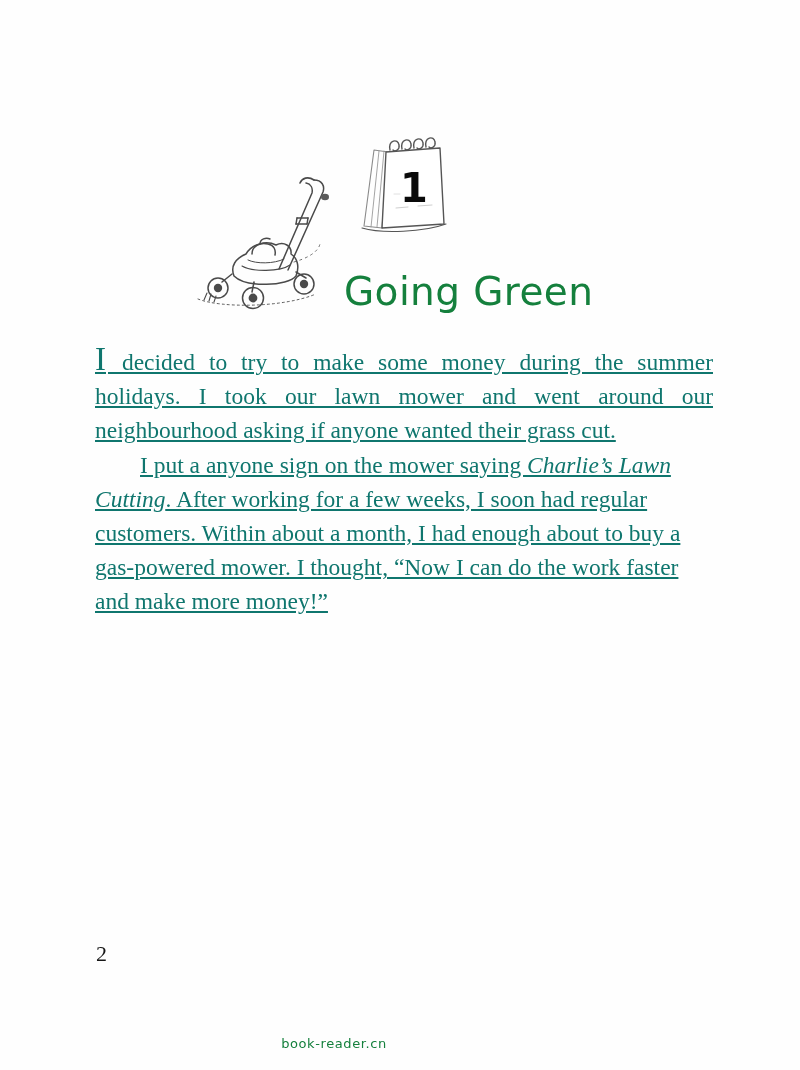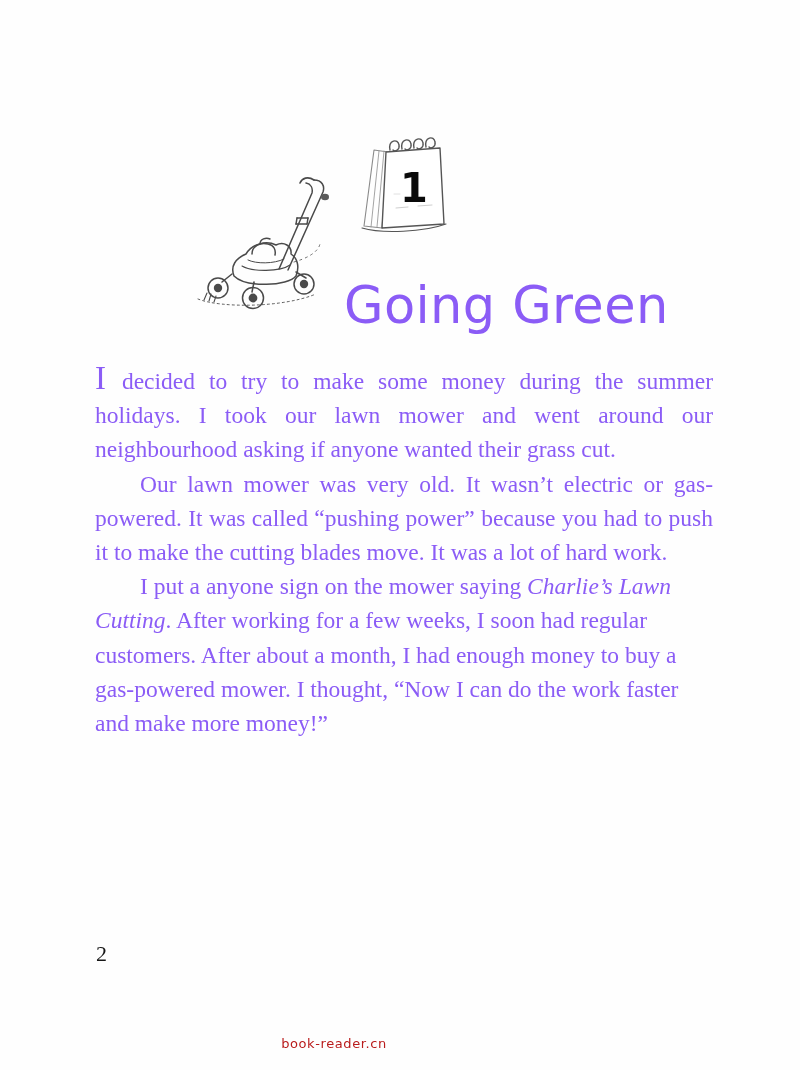--- a/index.html
+++ b/index.html
@@ -47,39 +47,40 @@
     width: 112px;
     height: 116px;
   }
 
   
   .chapter-heading {
     position: absolute;
     left: 344px;
     top: 246px;
     font-family: "DejaVu Sans", "Liberation Sans", sans-serif;
-    font-size: 51px;
+    font-size: 39px;
     font-weight: 400;
     letter-spacing: 0.4px;
-    color: #8b5cf6;
+    color: #15803d;
     line-height: 1;
     white-space: nowrap;
   }
 
   
   .body-block {
     position: absolute;
     left: 95px;
-    top: 364px;
+    top: 345px;
     width: 618px;
     font-size: 23.5px;
     line-height: 34.2px;
     text-align: justify;
     text-justify: inter-word;
-    color: #8b5cf6;
+    color: #0f766e;
+    text-decoration: underline;
   }
   .body-block p {
     margin: 0;
     text-indent: 45px;
   }
   .body-block p.first {
     text-indent: 0;
   }
   .body-block p:last-child {
     text-align: left;
@@ -109,21 +110,21 @@
   
   .watermark {
     position: absolute;
     left: 0;
     top: 1036px;
     width: 668px;
     text-align: center;
     font-family: "DejaVu Sans", "Liberation Sans", sans-serif;
     font-size: 13px;
     letter-spacing: 0.6px;
-    color: #b91c1c;
+    color: #15803d;
     user-select: none;
   }
 </style>
 </head>
 <body>
 
 <div class="page">
 
   <div class="chapter-art">
 
@@ -194,23 +195,22 @@
       <text x="66" y="74" text-anchor="middle" font-family="'DejaVu Sans','Liberation Sans',sans-serif" font-size="40" font-weight="700" fill="#0a0a0a">1</text>
     </svg>
   </div>
 
   <h1 class="chapter-heading">Going Green</h1>
 
   <div class="body-block">
 
     <p class="first"><span class="initial-cap">I</span><span> decided to try to make some money during the summer holidays. I took our lawn mower and went around our neighbourhood asking if anyone wanted their grass cut.</span></p>
 
-    <p><span>Our lawn mower was very old. It wasn’t electric or gas-powered. It was called “pushing power” because you had to push it to make the cutting blades move. It was a lot of hard work.</span></p>
-
-    <p><span>I put a anyone sign on the mower saying </span><em class="italic-title">Charlie’s Lawn Cutting</em><span>. After working for a few weeks, I soon had regular customers. After about a month, I had enough money to buy a gas-powered mower. I thought, “Now I can do the work faster and make more money!”</span></p>
+
+    <p><span>I put a anyone sign on the mower saying </span><em class="italic-title">Charlie’s Lawn Cutting</em><span>. After working for a few weeks, I soon had regular customers. Within about a month, I had enough about to buy a gas-powered mower. I thought, “Now I can do the work faster and make more money!”</span></p>
 
   </div>
 
   <div class="page-number">2</div>
 
   <div class="watermark">book-reader.cn</div>
 
 </div>
 
 </body></html>

